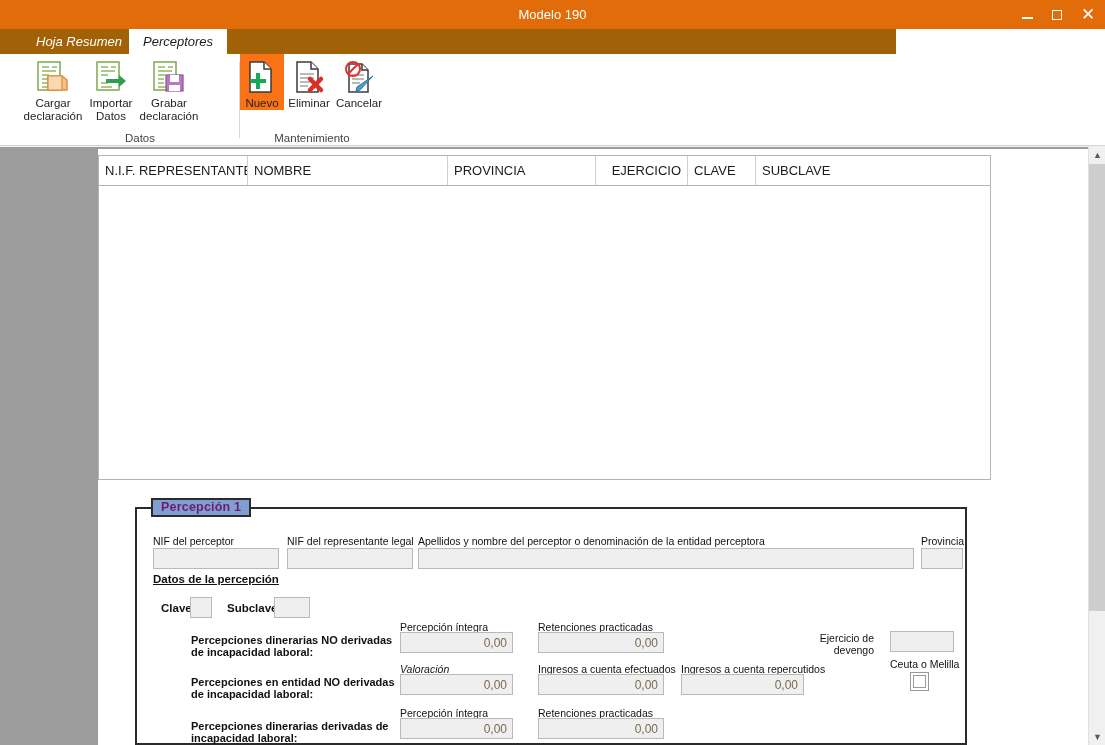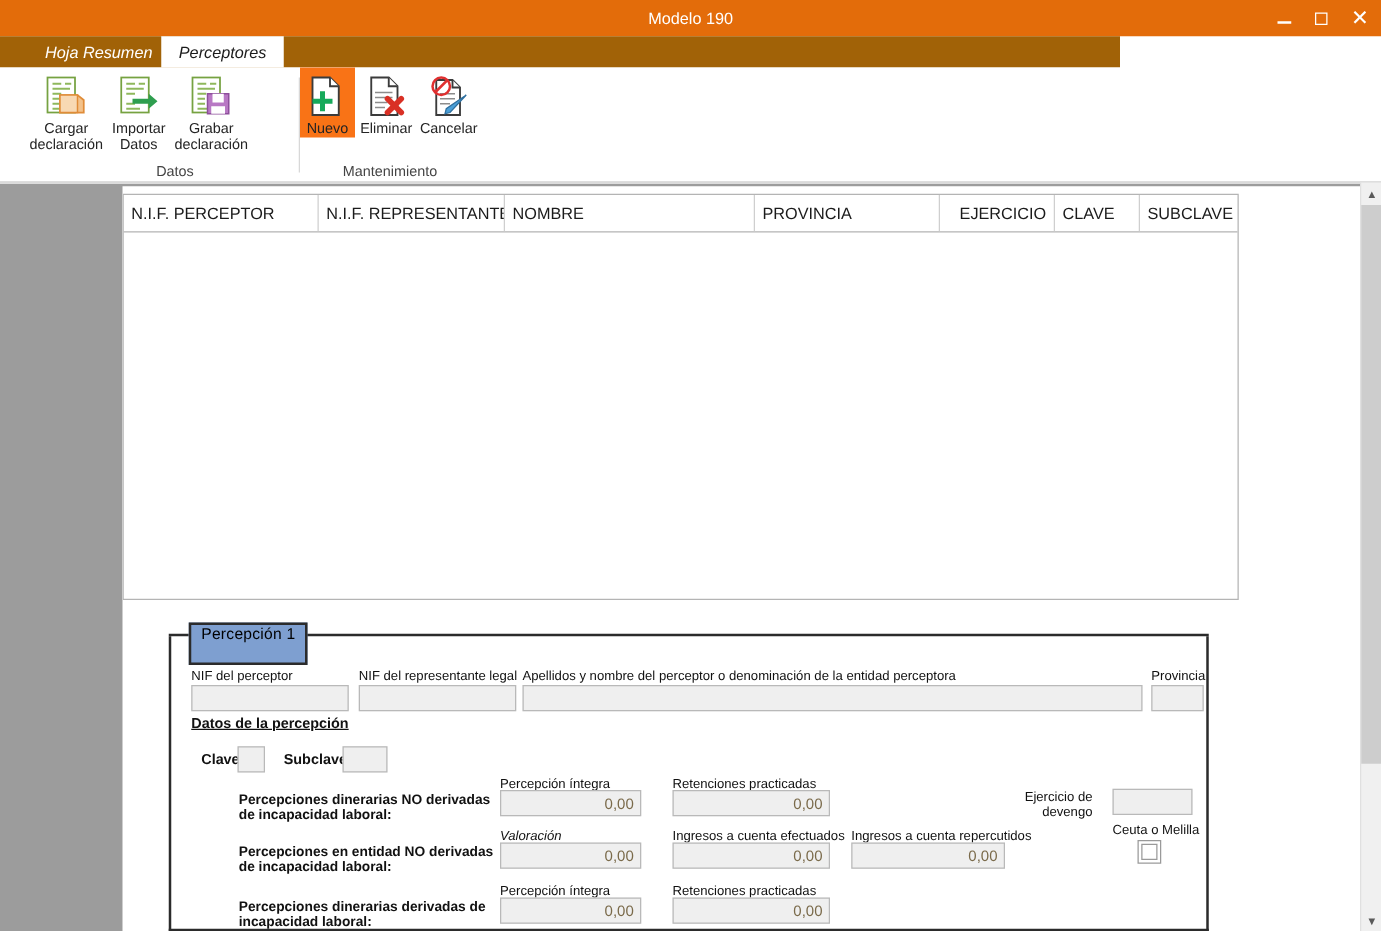--- a/index.html
+++ b/index.html
@@ -115,23 +115,23 @@
     position: absolute; left: 37px; top: 360px; width: 832px; height: 236px;
     border: 2px solid #2b2b2b; border-top: none;
   }
   .fp-topline-l {
     position: absolute; left: -2px; top: -2px; width: 16px; height: 2px; background: #2b2b2b;
   }
   .fp-topline-r {
     position: absolute; left: 98px; top: -2px; right: -2px; height: 2px; background: #2b2b2b;
   }
   .fp-legend {
-    position: absolute; left: 14px; top: -11px; height: 34px;
+    position: absolute; left: 14px; top: -11px; height: 19px;
     background: #7e9fd0; border: 2px solid #2b2b2b;
-    color: #000000; font-size: 12.5px; font-weight: normal;
+    color: #701a75; font-size: 12.5px; font-weight: bold;
     line-height: 15px; padding: 0 8px; letter-spacing: .2px;
   }
 
   .flabel { position: absolute; font-size: 10.5px; color: #111; white-space: nowrap; }
   .finput {
     position: absolute; background: #efefef; border: 1px solid #b9b9b9;
     font-size: 12px; color: #7a6a4a; text-align: right;
     padding: 0 5px; line-height: 20px; height: 21px;
   }
   .finput.blank { color: transparent; }
@@ -323,21 +323,20 @@
 
 </div>
 
 <div class="workspace">
   <div class="wsline"></div>
 
   <div class="page">
 
     <div class="grid">
       <div class="grid-head">
-        <div class="gcell" style="width:156px;">N.I.F. PERCEPTOR</div>
         <div class="gcell" style="width:149px;">N.I.F. REPRESENTANTE</div>
         <div class="gcell" style="width:200px;">NOMBRE</div>
         <div class="gcell" style="width:148px;">PROVINCIA</div>
         <div class="gcell right" style="width:92px;">EJERCICIO</div>
         <div class="gcell" style="width:68px;">CLAVE</div>
         <div class="gcell last" style="width:78px;">SUBCLAVE</div>
       </div>
       <div></div>
     </div>
 

